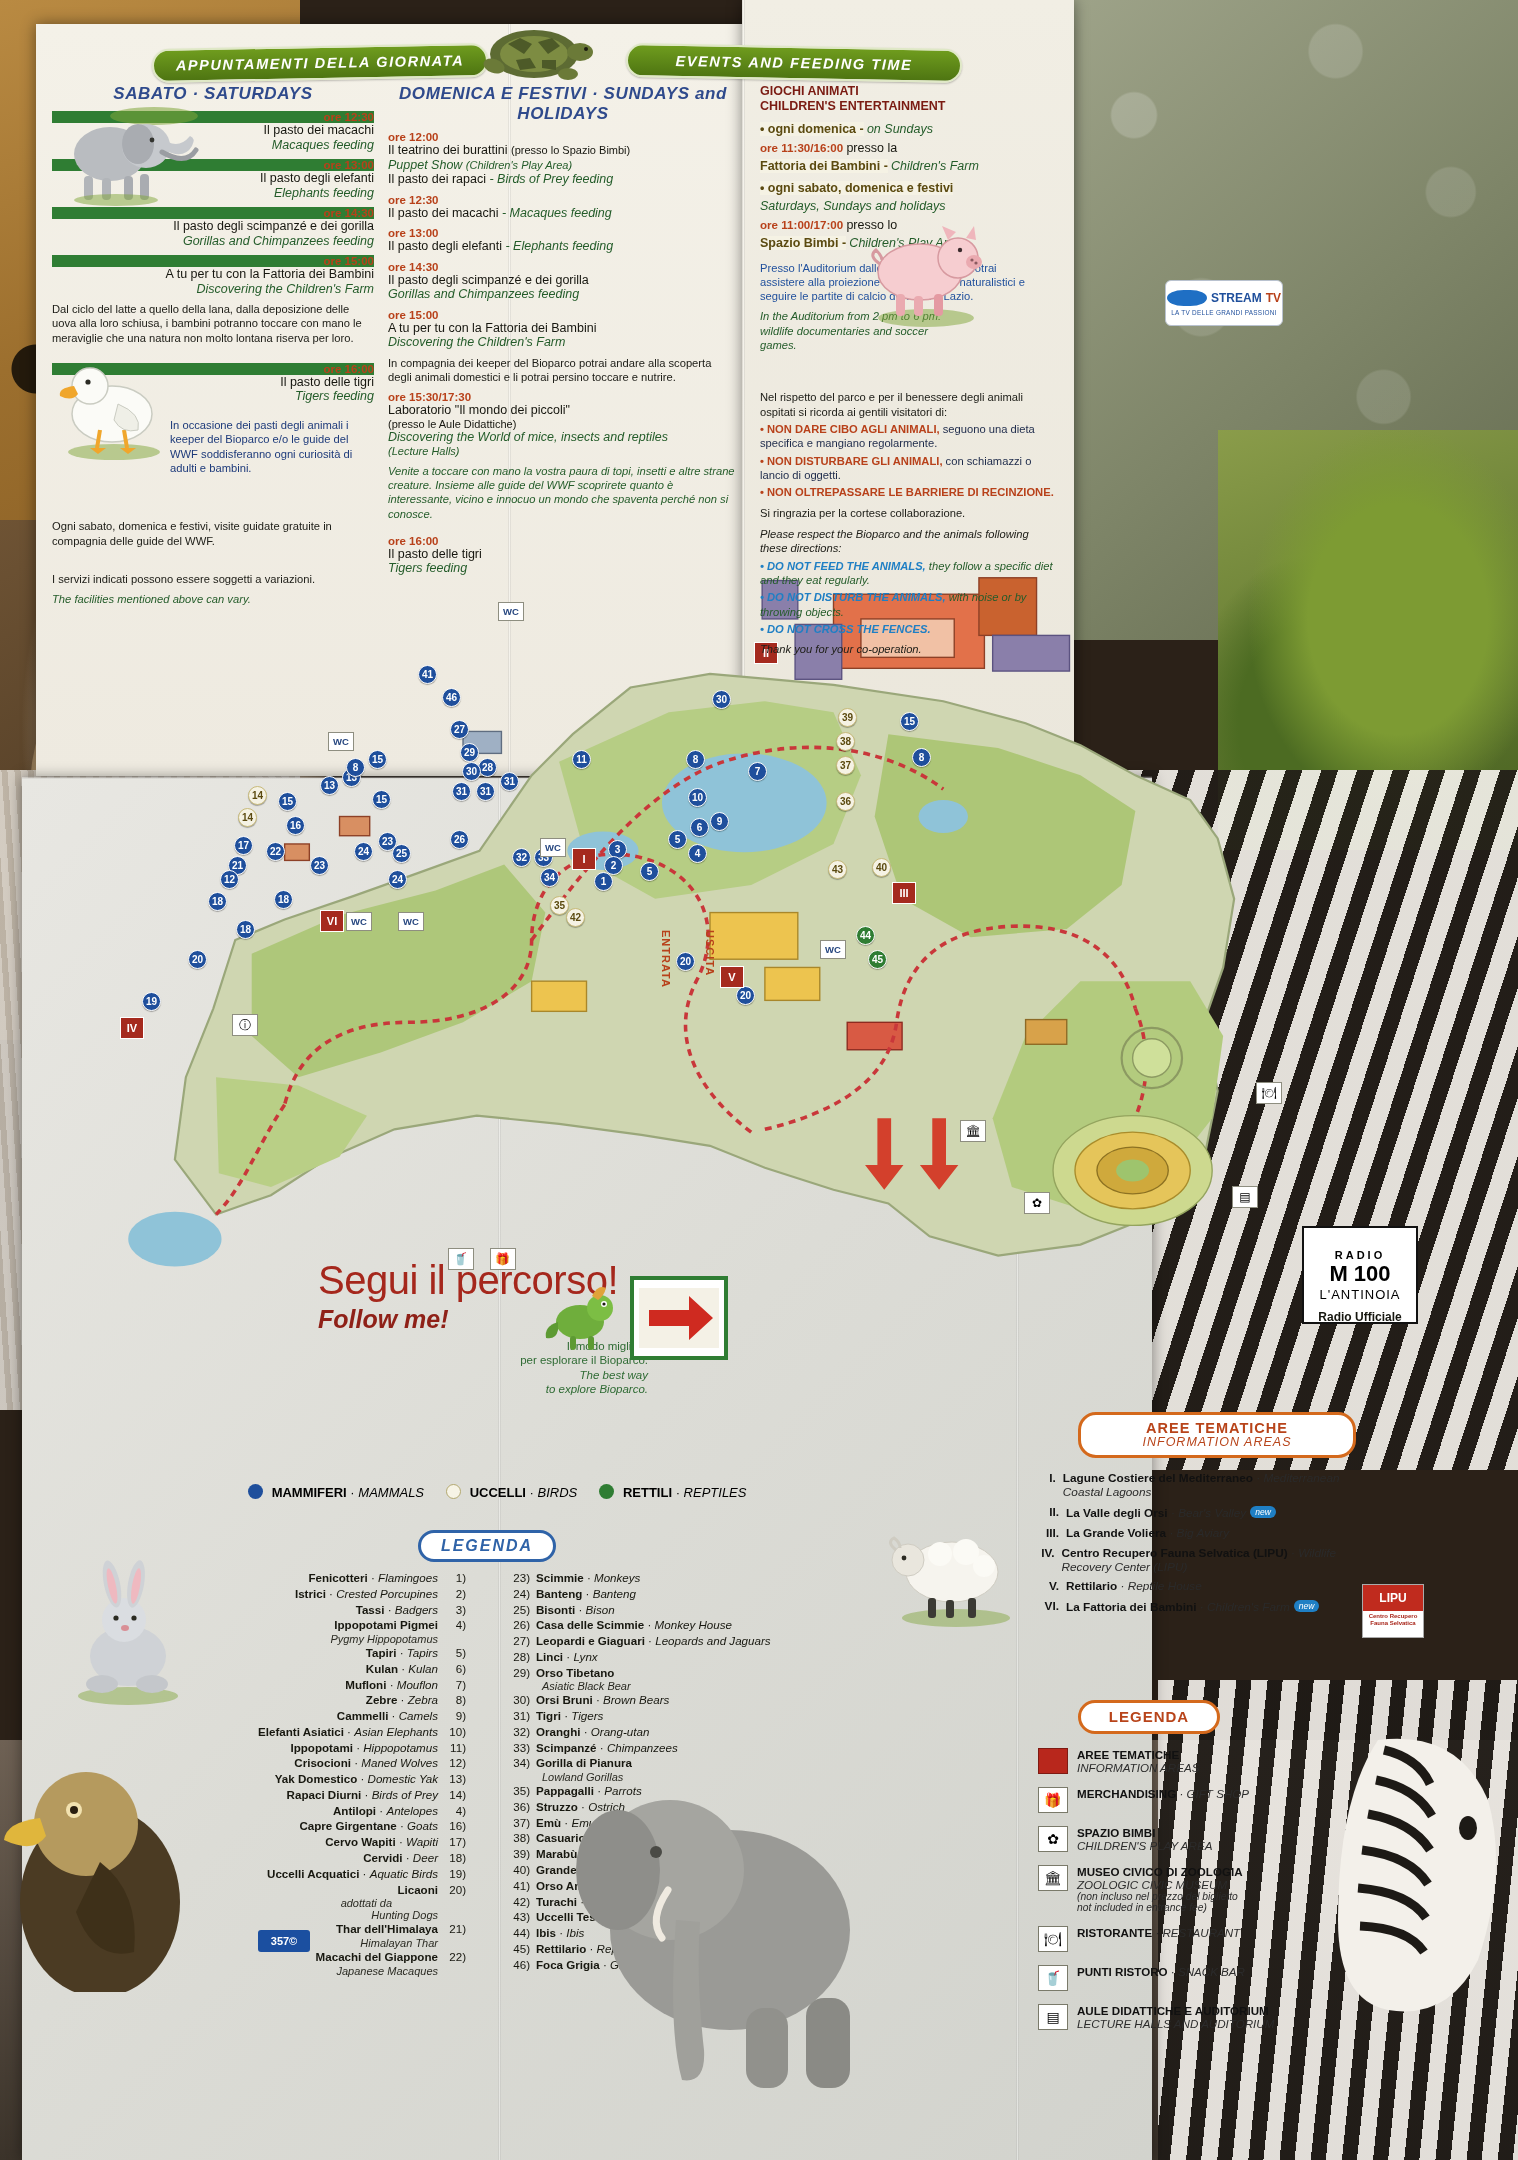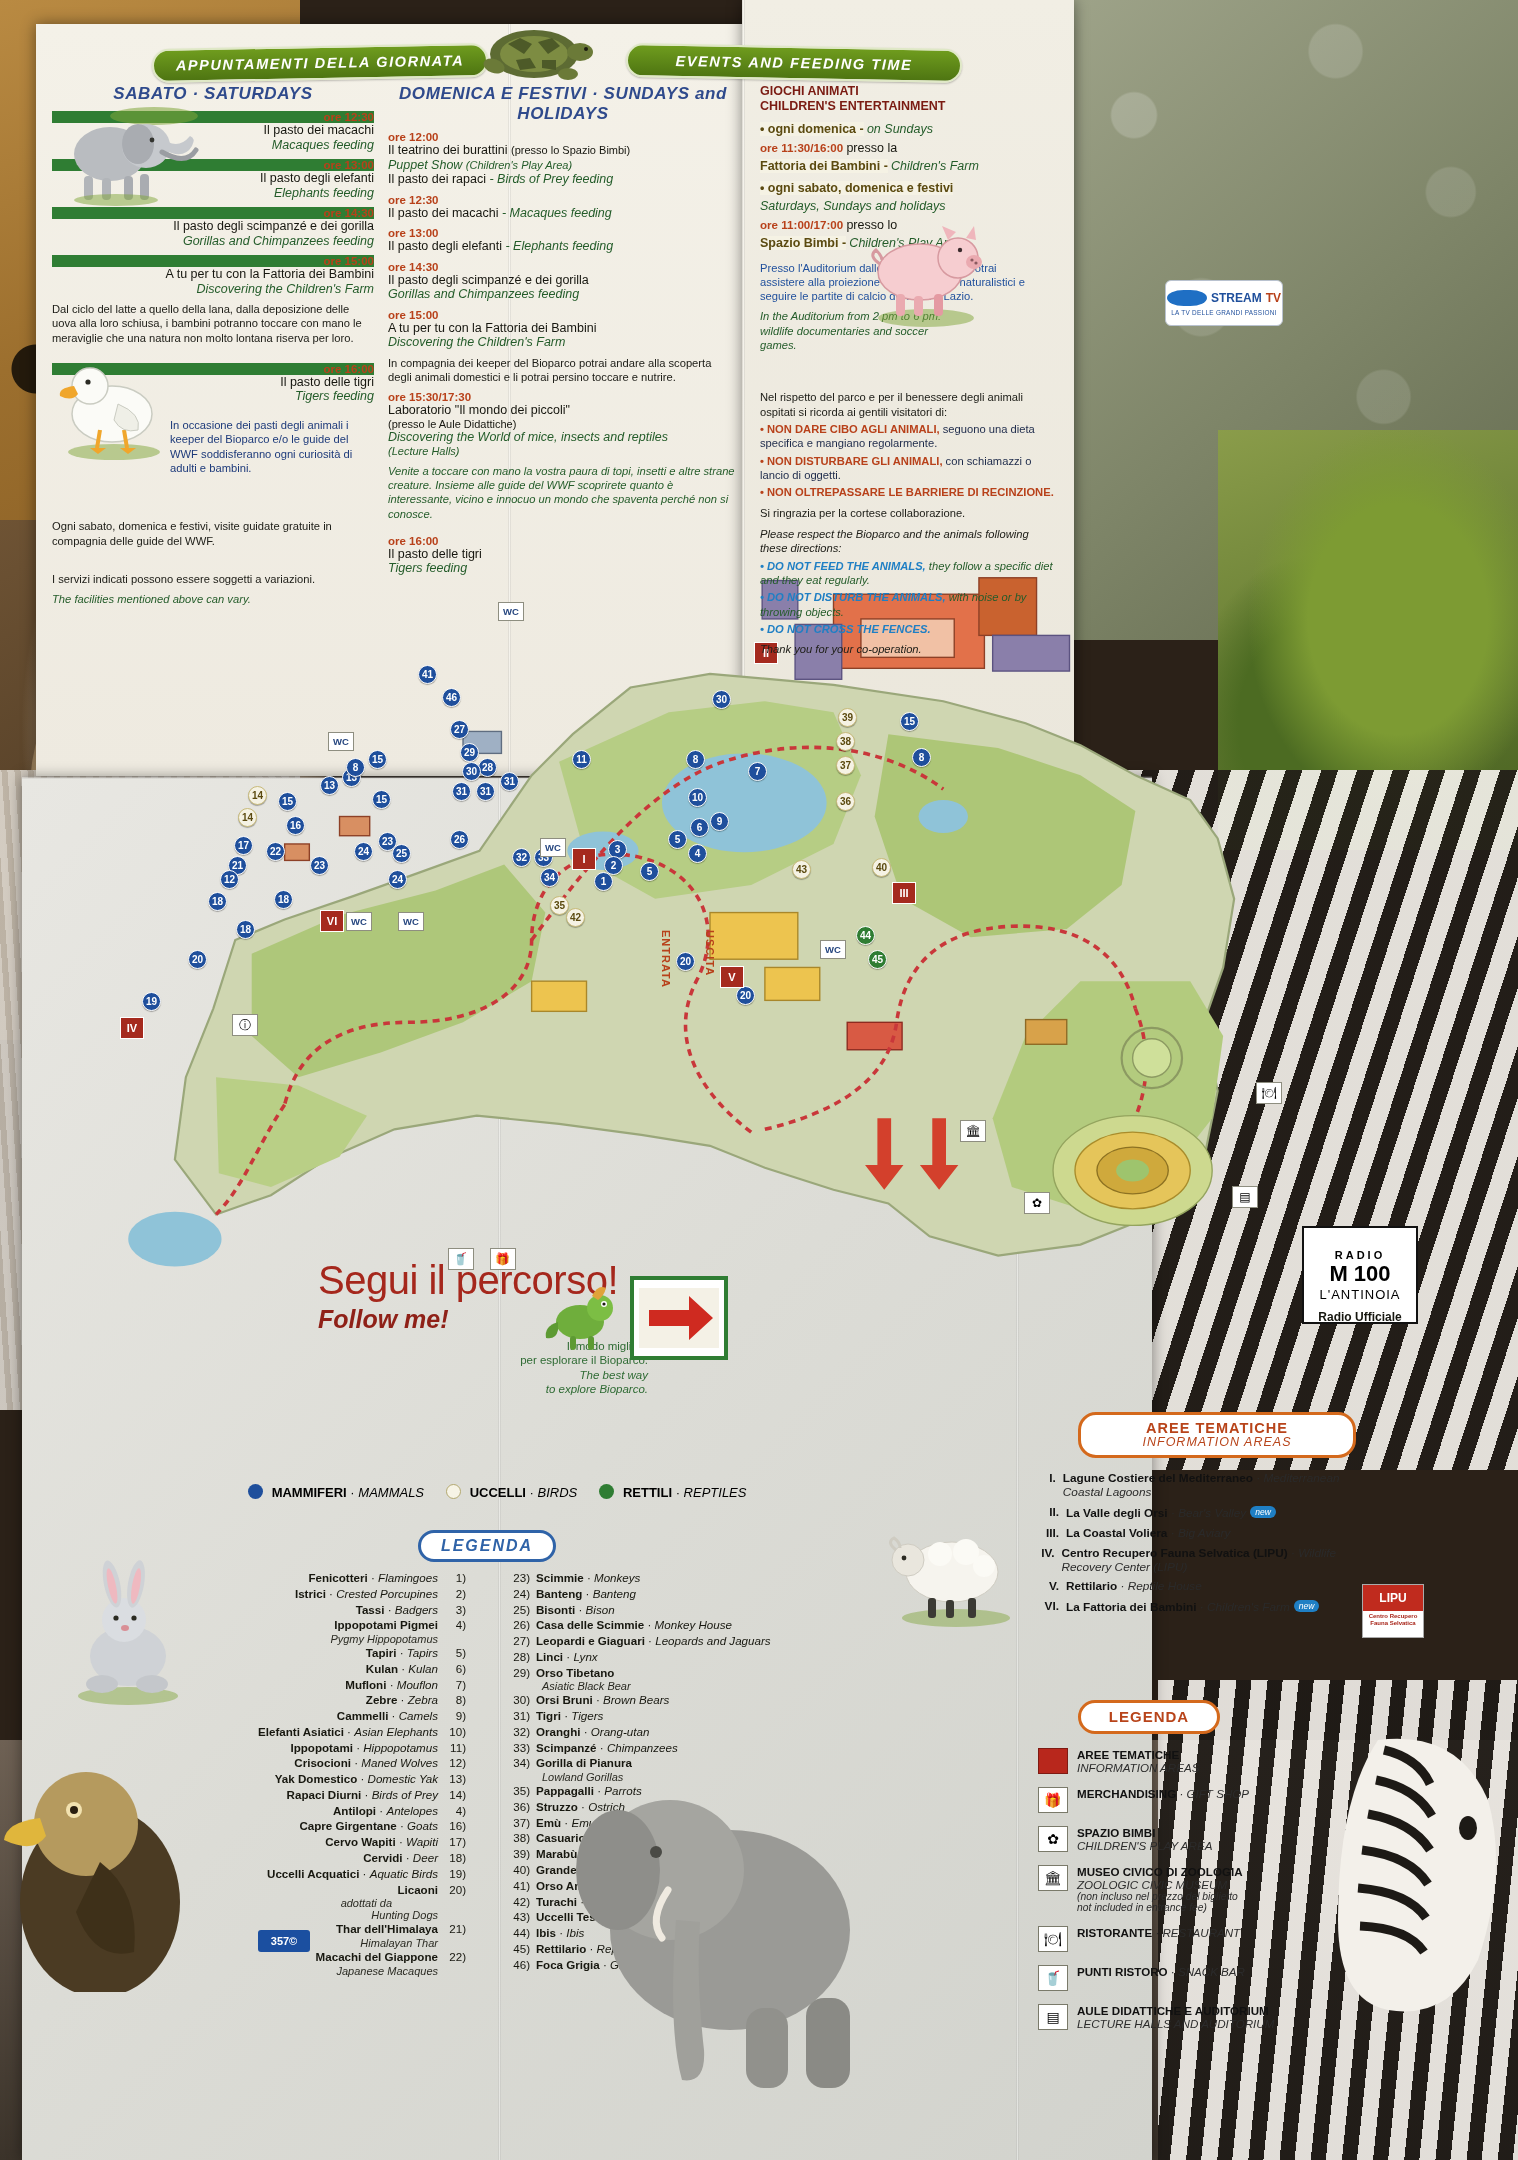--- a/index.html
+++ b/index.html
@@ -621,21 +621,21 @@
       <div class="icon-num m" style="left: 268px; top: 370px;">24</div>
       <div class="icon-num m" style="left: 108px; top: 356px;">21</div>
       <div class="icon-num m" style="left: 100px; top: 370px;">12</div>
       <div class="icon-num m" style="left: 88px; top: 392px;">18</div>
       <div class="icon-num m" style="left: 154px; top: 390px;">18</div>
       <div class="icon-num m" style="left: 116px; top: 420px;">18</div>
       <div class="icon-num m" style="left: 68px; top: 450px;">20</div>
       <div class="icon-num m" style="left: 22px; top: 492px;">19</div>
       <div class="icon-num b" style="left: 430px; top: 396px;">35</div>
       <div class="icon-num b" style="left: 446px; top: 408px;">42</div>
-      <div class="icon-num b" style="left: 672px; top: 360px; text-align: center;">43</div>
+      <div class="icon-num b" style="left: 708px; top: 360px; text-align: center;">43</div>
       <div class="icon-num b" style="left: 752px; top: 358px;">40</div>
       <div class="icon-num r" style="left: 736px; top: 426px;">44</div>
       <div class="icon-num r" style="left: 748px; top: 450px;">45</div>
       <div class="icon-num m" style="left: 556px; top: 452px;">20</div>
       <div class="icon-num m" style="left: 616px; top: 486px;">20</div>
       <div class="romanbox" style="left: 452px; top: 348px;">I</div>
       <div class="romanbox" style="left: 634px; top: 142px;">II</div>
       <div class="romanbox" style="left: 772px; top: 382px;">III</div>
       <div class="romanbox" style="left: 0px; top: 470px; margin-top: 47px;">IV</div>
       <div class="romanbox" style="left: 600px; top: 466px;">V</div>
@@ -971,21 +971,21 @@
     <div class="area-row">
       <div class="area-rn">I.</div>
       <div><span class="area-it">Lagune Costiere del Mediterraneo</span> <span class="area-en">· Mediterranean Coastal Lagoons</span></div>
     </div>
     <div class="area-row">
       <div class="area-rn">II.</div>
       <div><span class="area-it">La Valle degli Orsi</span> <span class="area-en">· Bear's Valley</span><span class="newbadge">new</span></div>
     </div>
     <div class="area-row">
       <div class="area-rn">III.</div>
-      <div><span class="area-it">La Coastal Voliera</span> <span class="area-en">· Big Aviary</span></div>
+      <div><span class="area-it">La Grande Voliera</span> <span class="area-en">· Big Aviary</span></div>
     </div>
     <div class="area-row">
       <div class="area-rn">IV.</div>
       <div><span class="area-it">Centro Recupero Fauna Selvatica (LIPU)</span> <span class="area-en">· Wildlife Recovery Center (LIPU)</span></div>
     </div>
     <div class="area-row">
       <div class="area-rn">V.</div>
       <div><span class="area-it">Rettilario</span> <span class="area-en">· Reptile House</span></div>
     </div>
     <div class="area-row">

